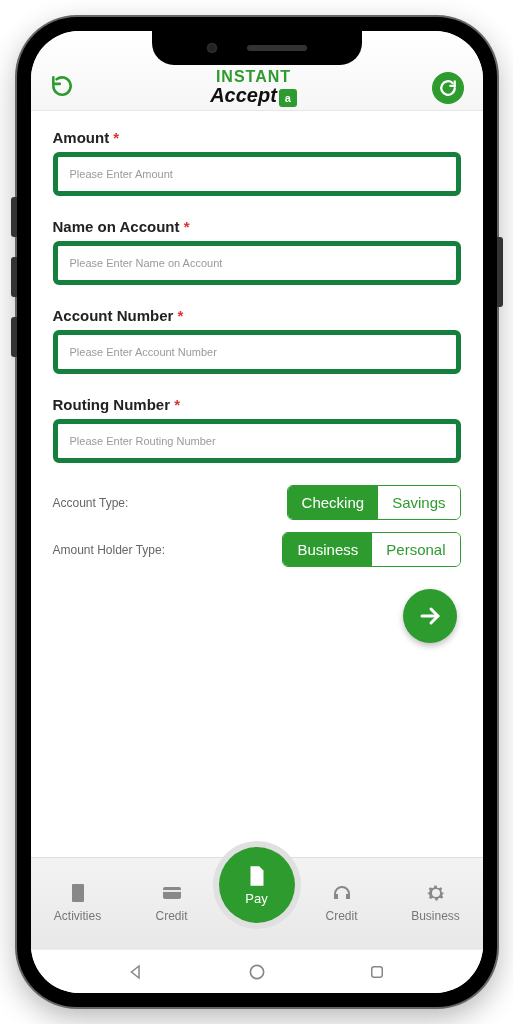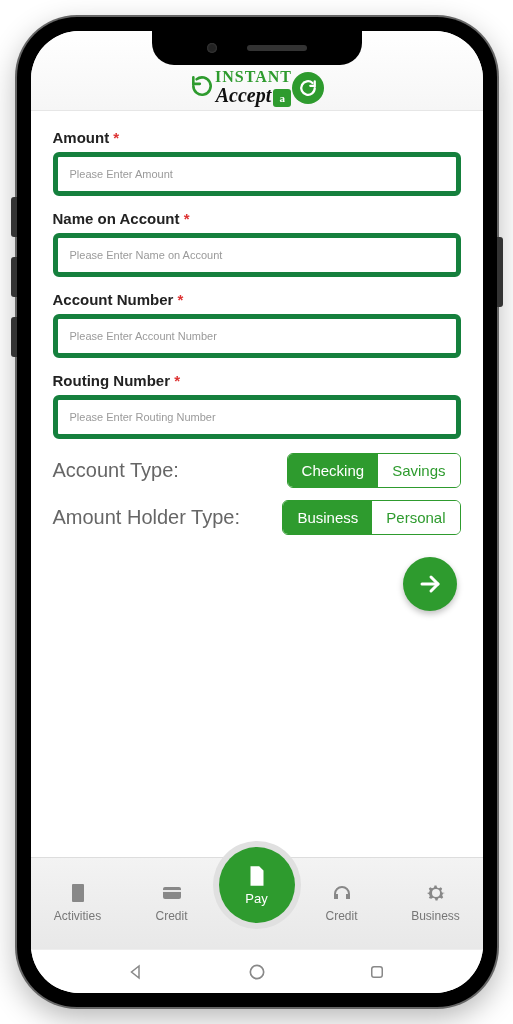--- a/index.html
+++ b/index.html
@@ -69,25 +69,24 @@
     box-shadow: inset 0 0 2px #555;
   }
 
   
   .app-header{
     height:80px;
     padding-top:34px;
     background: linear-gradient(#fff,#f6f6f6);
     display:flex;
     align-items:center;
-    justify-content:center;
+    justify-content:space-between;
     padding-left:18px;
     padding-right:18px;
     border-bottom:1px solid #e6e6e6;
-    font-family:Liberation Serif, serif;
   }
   .app-header .logo{
     text-align:center;
     line-height:1;
     font-weight:700;
   }
   .app-header .logo .l1{
     color:#2e9b2e; font-size:16px; letter-spacing:1px;
   }
   .app-header .logo .l2{
@@ -107,38 +106,38 @@
     background:#2e9b2e;color:#fff;
     display:flex;align-items:center;justify-content:center;
   }
 
   
   .content{
     flex:1;
     overflow-y:auto;
     padding:18px 22px 0 22px;
   }
-  .field{ margin-bottom:14px;}
+  .field{ margin-bottom:22px;}
   .label{
     font-weight:700; font-size:15px; color:#222;
     margin-bottom:6px; display:block;
   }
   .req{ color:#d33; font-weight:700; }
   .input{
     width:100%; height:44px;
     border:5px solid #15803d; border-radius:6px;
     padding:0 12px; font-size:11px; color:#333;
   }
   .input::placeholder{ color:#9a9a9a; }
 
   .row{
     display:flex; align-items:center; justify-content:space-between;
     margin-top:12px; margin-bottom:6px;
   }
-  .row-label{ color:#666; font-size:20px; }
+  .row-label{ color:#666; font-size:12px; }
   .seg{
     display:flex; border:1.5px solid #2e9b2e; border-radius:6px;
     overflow:hidden;
   }
   .seg button{
     border:none; background:#fff; color:#2e9b2e;
     font-size:15px; padding:8px 14px; cursor:pointer;
     font-weight:500;
   }
   .seg button.active{ background:#2e9b2e; color:#fff; }

